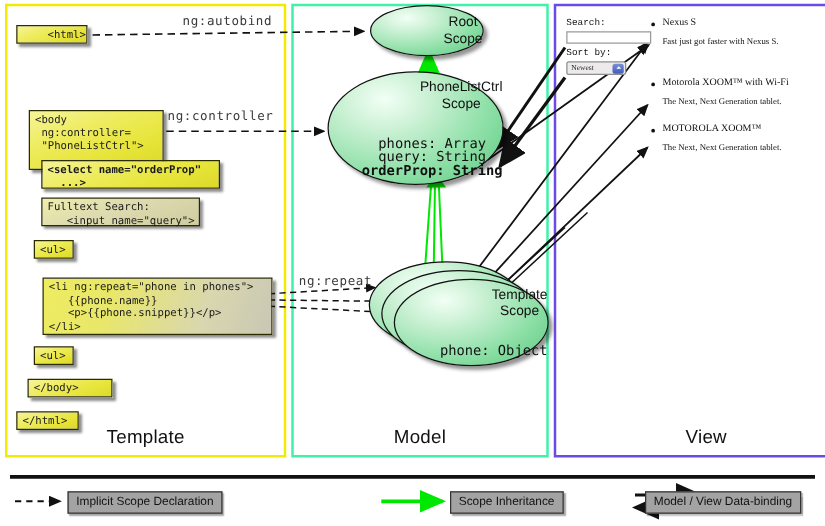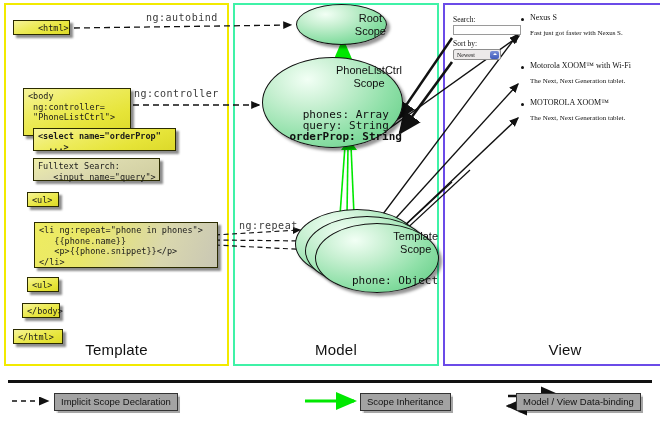--- a/index.html
+++ b/index.html
@@ -40,21 +40,21 @@
   .ghost{position:absolute;border-radius:50%;border:1.6px solid #111;
     background:radial-gradient(ellipse at 32% 24%, #f2fff5 0%, #c8f0d2 30%, #8fe0a8 65%, #59c97e 100%);
     box-shadow:3px 3px 3px rgba(0,0,0,.38);}
 
   
   .conn-label{position:absolute;font-family:"DejaVu Sans Mono","Liberation Mono",monospace;
     font-size:10px;color:#3a3a3a;letter-spacing:.5px;}
 
   
   #view-inner{position:absolute;left:443px;top:3px;width:213px;height:363px;}
-  .v-label{position:absolute;font-family:Liberation Serif, serif;font-size:7.5px;color:#111;text-align:right;}
+  .v-label{position:absolute;font-family:Liberation Mono, monospace;font-size:7.5px;color:#111;text-align:right;}
   .v-input{position:absolute;box-sizing:border-box;background:#fff;border:1px solid #9a9a9a;}
   .v-select{position:absolute;box-sizing:border-box;background:#eceaea;
     border:1px solid #8d8d8d;border-radius:2px;font-family:"Liberation Serif",serif;
     font-size:6px;color:#222;padding-left:3px;line-height:10px;}
   .v-select .arrowbox{position:absolute;right:1px;top:1px;width:9px;height:8px;
     background:linear-gradient(#7a8fd6,#3f5bbd);border-radius:2px;}
   .v-select .arrowbox:after{content:"";position:absolute;left:2.5px;top:2px;
     border-left:2px solid transparent;border-right:2px solid transparent;
     border-bottom:2px solid #fff;}
   .v-bullet{position:absolute;width:3px;height:3px;background:#111;border-radius:50%;}
@@ -140,21 +140,21 @@
 
   <div class="codebox" style="left:27px;top:192px;width:32px;height:15px;">&lt;ul&gt;</div>
 
   <div class="codebox fade" style="left:34px;top:222px;width:184px;height:46px;">&lt;li ng:repeat="phone in phones"&gt;
    {{phone.name}}
    &lt;p&gt;{{phone.snippet}}&lt;/p&gt;
 &lt;/li&gt;</div>
 
   <div class="codebox" style="left:27px;top:277px;width:32px;height:15px;">&lt;ul&gt;</div>
 
-  <div class="codebox" style="left:22px;top:303px;width:38px;height:15px;">&lt;/body&gt;</div>
+  <div class="codebox" style="left:22px;top:303px;width:68px;height:15px;">&lt;/body&gt;</div>
 
   <div class="codebox" style="left:13px;top:329px;width:50px;height:15px;">&lt;/html&gt;</div>
 
   <div class="conn-label" style="left:146px;top:12px;">ng:autobind</div>
   <div class="conn-label" style="left:134px;top:88px;">ng:controller</div>
   <div class="conn-label" style="left:239px;top:220px;">ng:repeat</div>
 
   <div class="ellipse" style="left:296px;top:4px;width:89px;height:39px;">
     <div class="ell-title">
       <span>Root</span><br>

